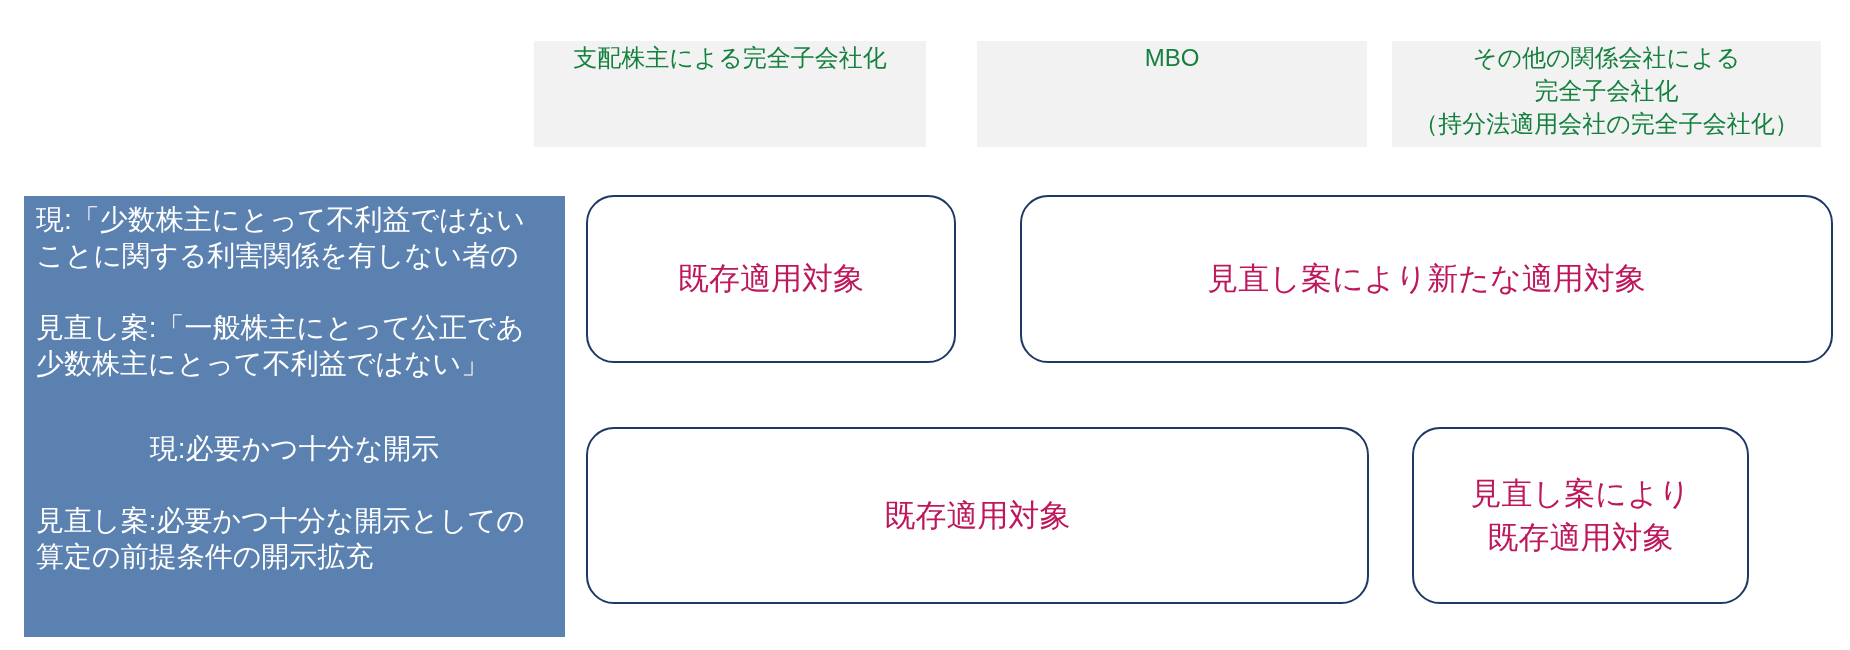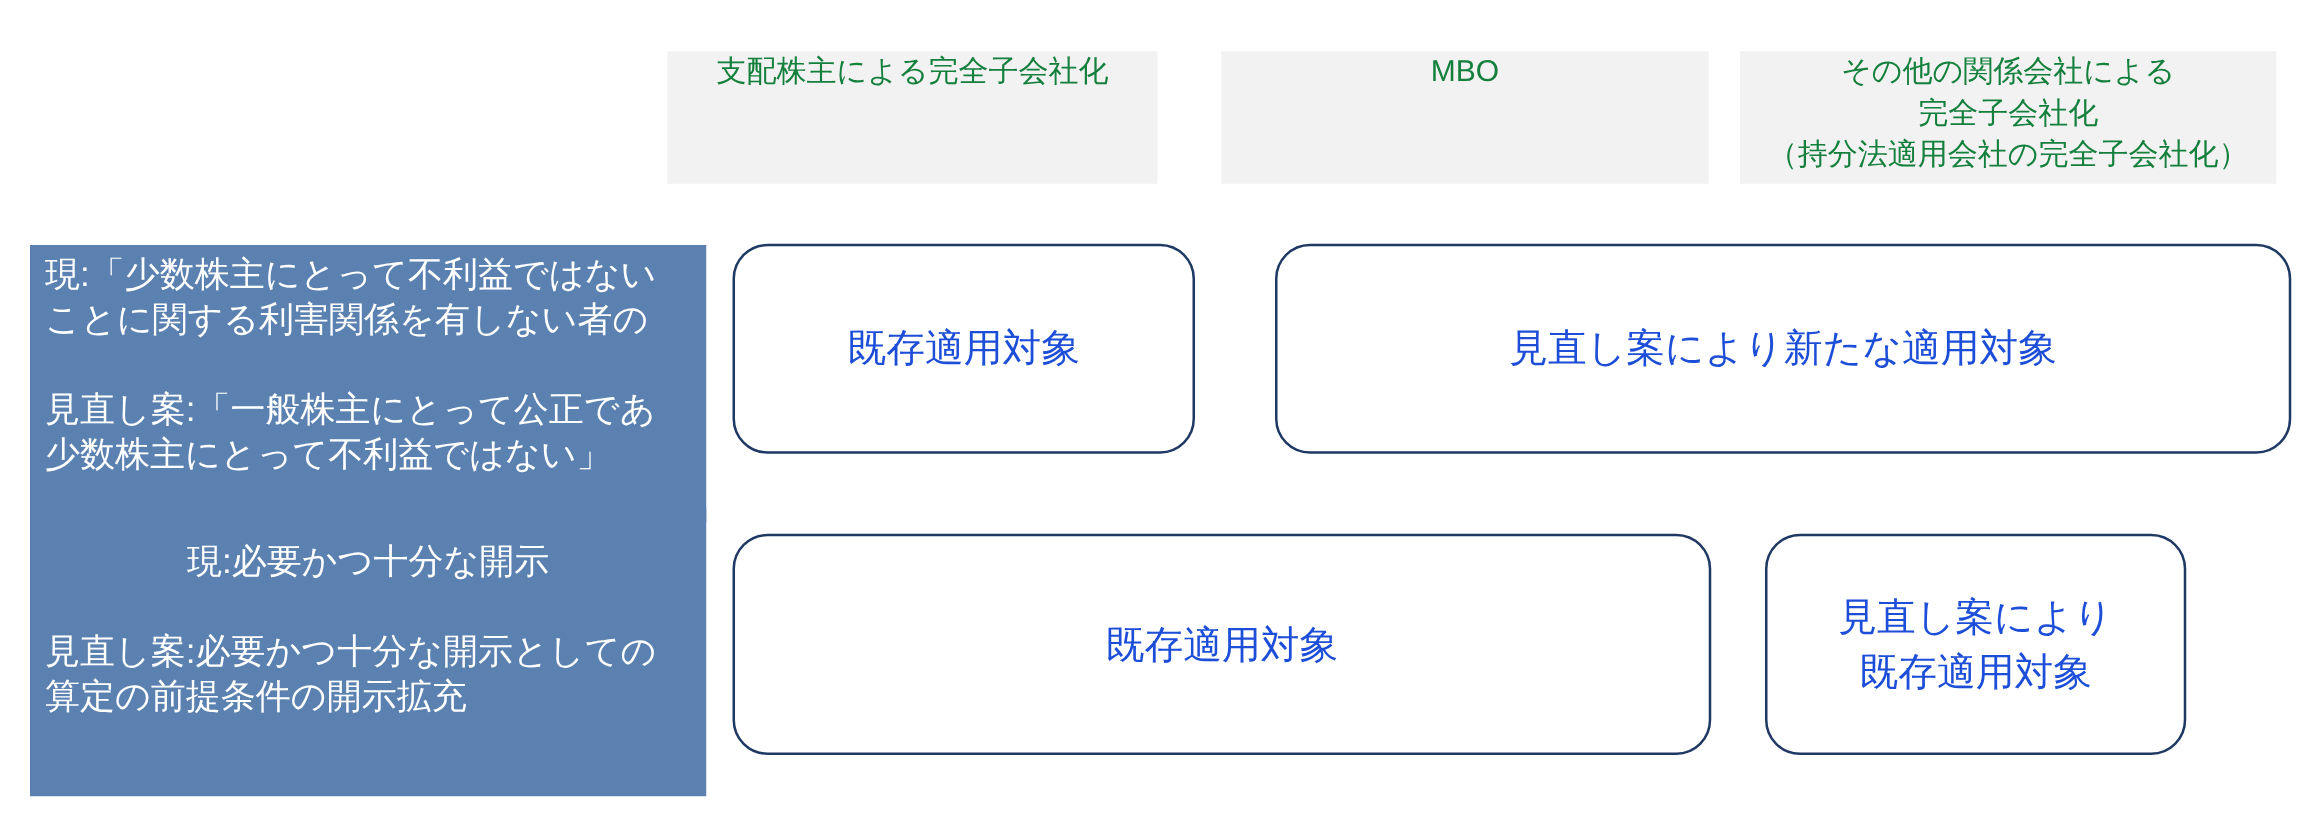--- a/index.html
+++ b/index.html
@@ -39,21 +39,21 @@
   }
   .row-header .para2 { margin-top: 36px; }
   .row-header .centered { text-align: center; }
   .row-header2-pad { padding-top: 24px; }
 
   
   .cell-box {
     background: #ffffff;
     border: 2px solid #1f3864;
     border-radius: 28px;
-    color: #1d4ed8;
+    color: #be185d;
     font-size: 31px;
     line-height: 44px;
     display: flex;
     flex-direction: column;
     align-items: center;
     justify-content: center;
     text-align: center;
   }
 </style>
 </head>

